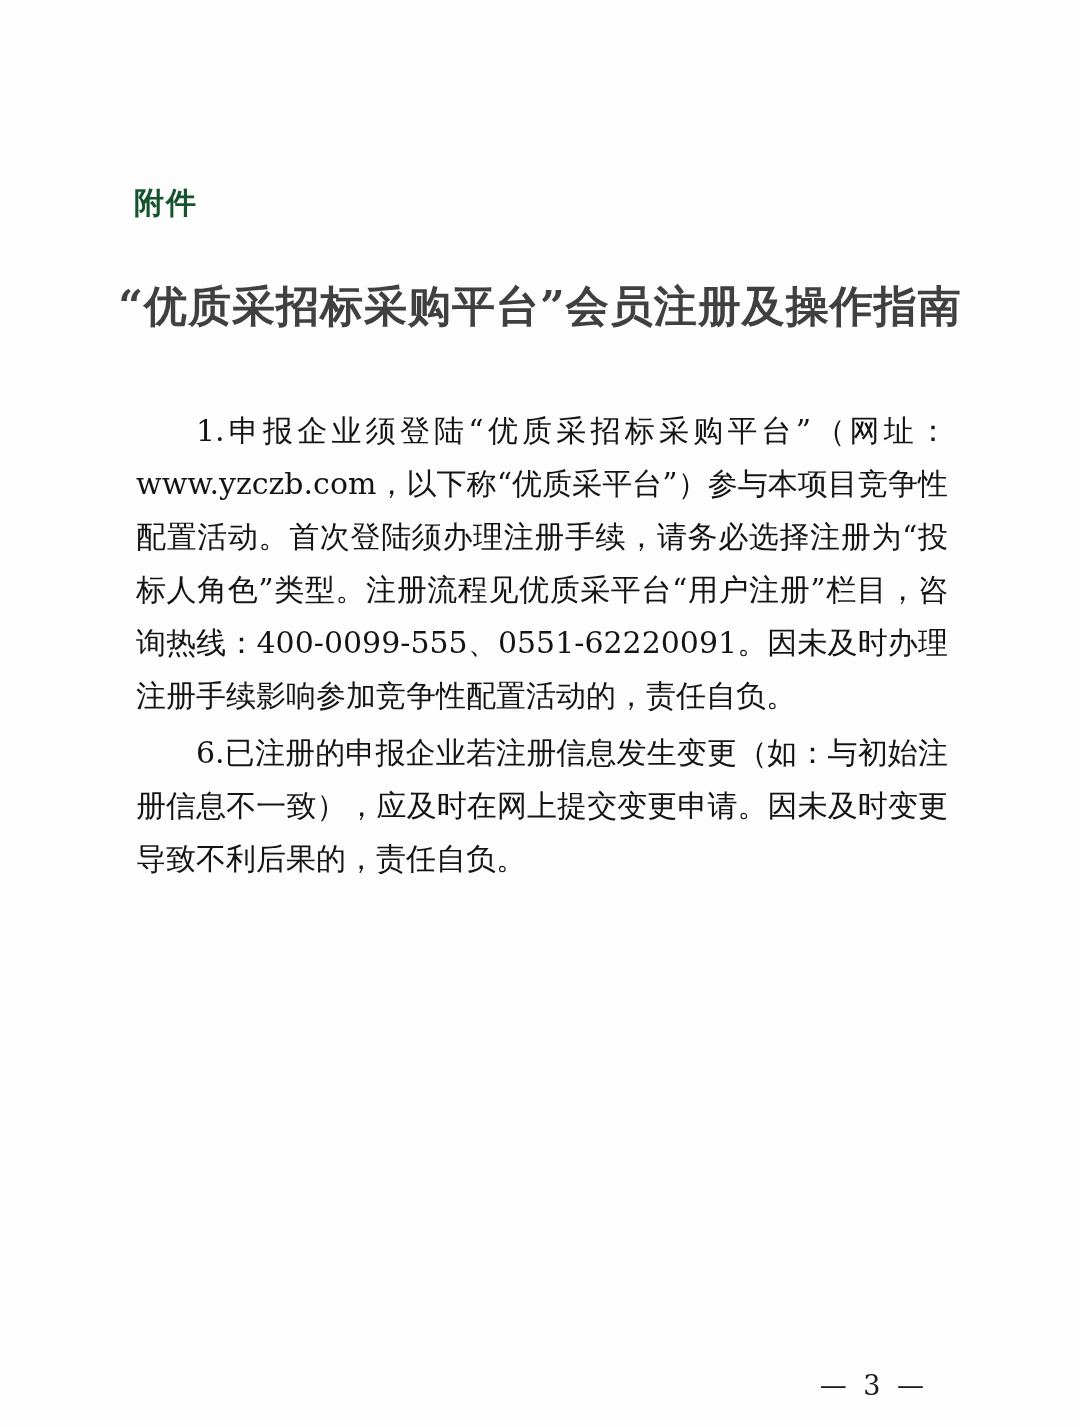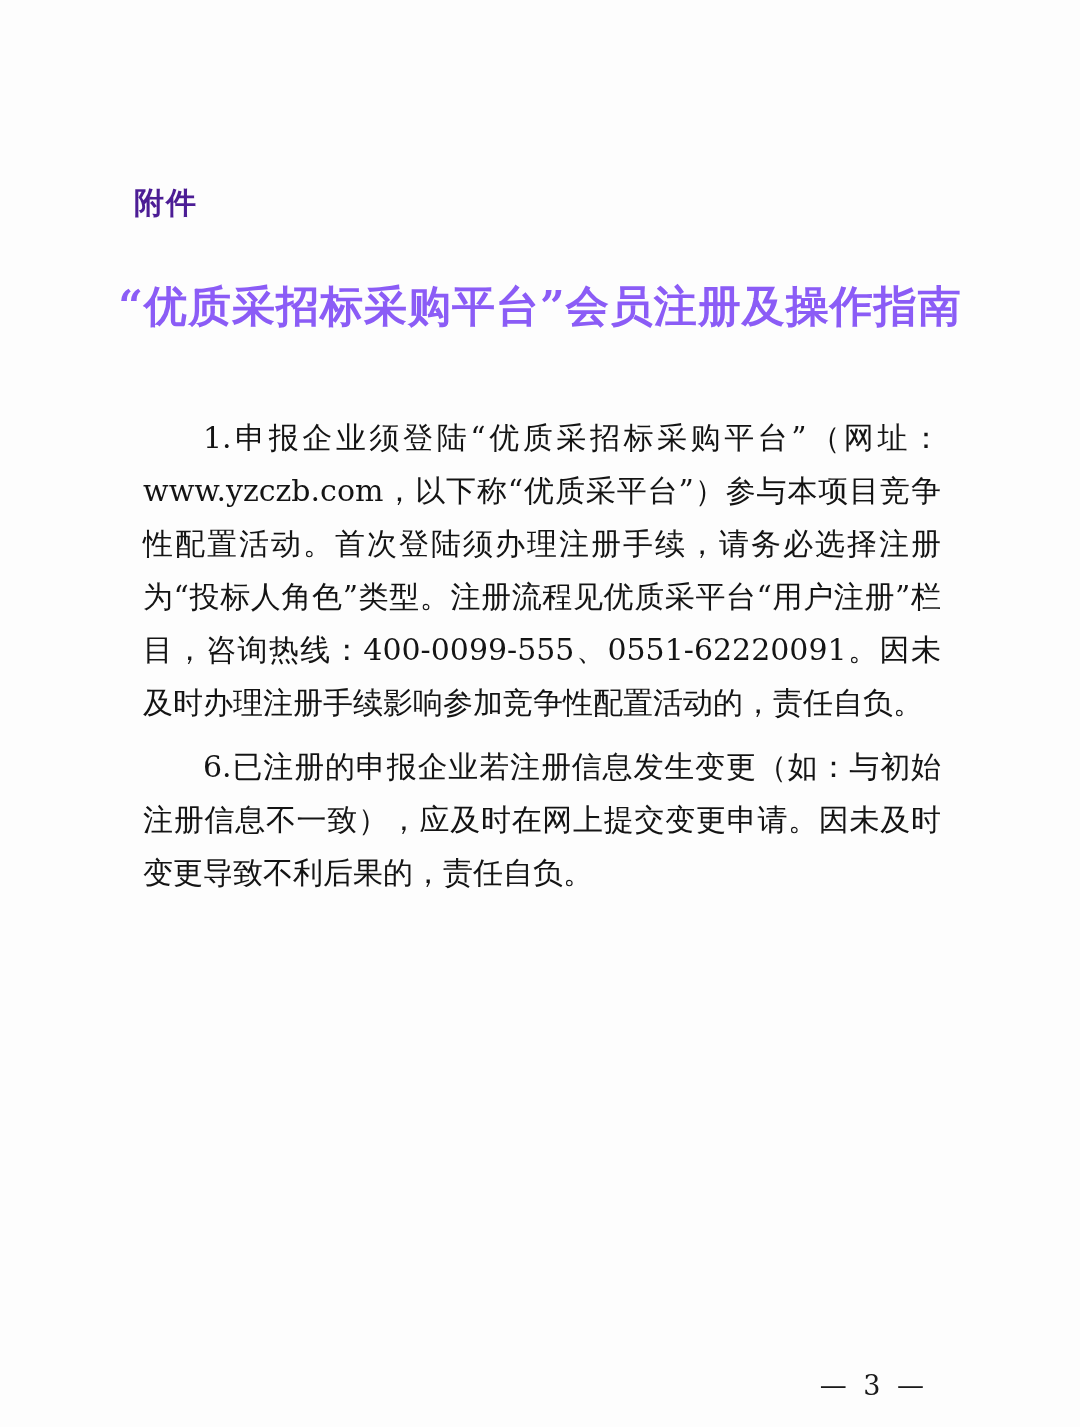--- a/index.html
+++ b/index.html
@@ -16,49 +16,49 @@
     overflow: hidden;
     font-family: "DejaVu Serif", "Liberation Serif", serif;
   }
   .attachment-label {
     position: absolute;
     top: 183px;
     left: 134px;
     font-family: "DejaVu Sans", "Liberation Sans", sans-serif;
     font-size: 30px;
     font-weight: 600;
-    color: #4c1d95;
+    color: #14532d;
     letter-spacing: 2px;
   }
   .doc-title {
     position: absolute;
     top: 278px;
     left: 0;
     width: 1080px;
     margin: 0;
     text-align: center;
     font-size: 43px;
     font-weight: bold;
-    color: #8b5cf6;
+    color: #404040;
     letter-spacing: 1px;
     font-family: "DejaVu Serif", "Liberation Serif", serif;
   }
   .doc-body {
     position: absolute;
     top: 400px;
     left: 132px;
     width: 820px;
     font-size: 30px;
     line-height: 53px;
     color: #141414;
     text-align: justify;
     text-justify: inter-character;
   }
   .doc-body p {
-    margin: 11px;
+    margin: 4px;
     padding: 0;
     text-indent: 2em;
   }
   .page-footer {
     position: absolute;
     top: 1370px;
     right: 152px;
     font-size: 27px;
     color: #1a1a1a;
     letter-spacing: 4px;

